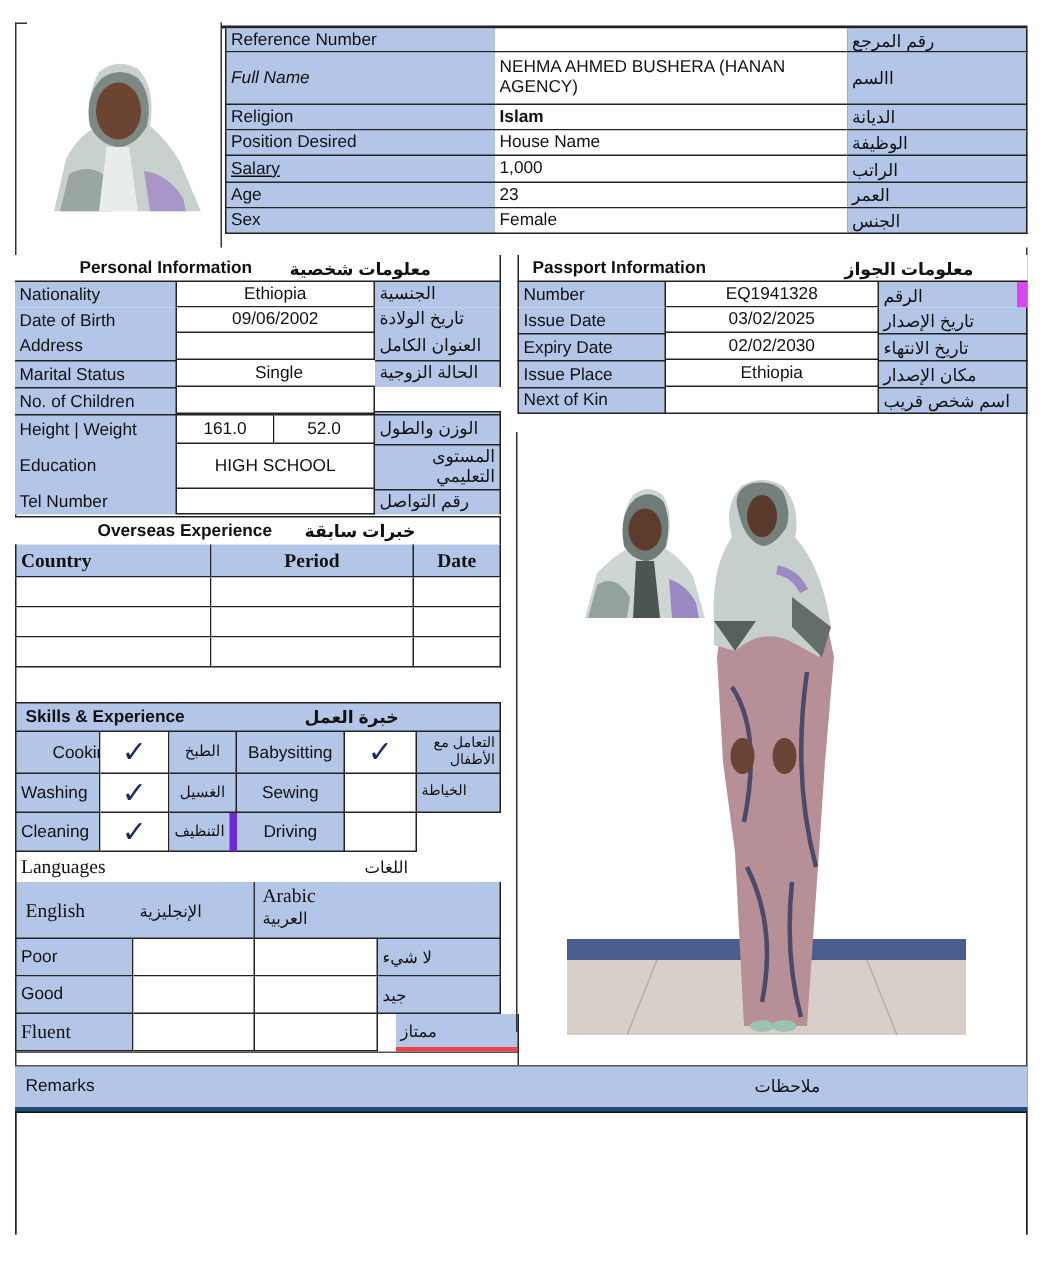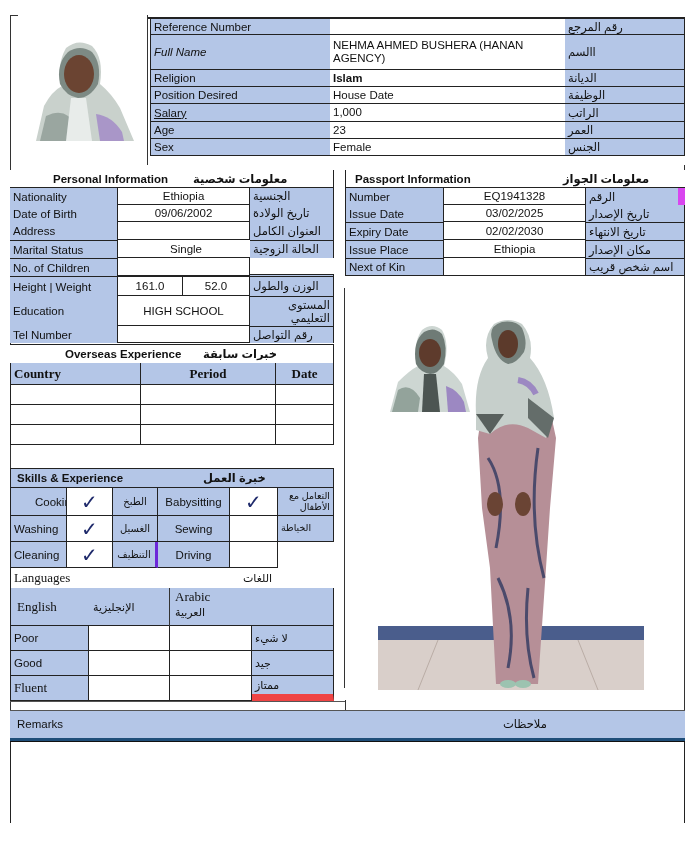--- a/index.html
+++ b/index.html
@@ -43,21 +43,21 @@
     <div class="cell blue bl" style="left:150px;top:19px;width:181px;height:16px;border-width:0 1px 1px 1px;">Reference Number</div>
     <div class="cell white wrap" style="left:330px;top:19px;width:236px;height:16px;border-right:1px solid #222;border-bottom:1px solid #222;"></div>
     <div class="cell blue rtl" style="left:565px;top:19px;width:120px;height:16px;border-bottom:1px solid #222;border-right:1px solid #222;">رقم المرجع</div>
     <div class="cell blue bl" style="left:150px;top:35px;width:181px;height:35px;border-width:0 1px 1px 1px;font-style:italic;">Full Name</div>
     <div class="cell white wrap" style="left:330px;top:35px;width:236px;height:35px;border-right:1px solid #222;border-bottom:1px solid #222;">NEHMA AHMED BUSHERA (HANAN AGENCY)</div>
     <div class="cell blue rtl" style="left:565px;top:35px;width:120px;height:35px;border-bottom:1px solid #222;border-right:1px solid #222;">االسم</div>
     <div class="cell blue bl" style="left:150px;top:70px;width:181px;height:17px;border-width:0 1px 1px 1px;">Religion</div>
     <div class="cell white wrap" style="left:330px;top:70px;width:236px;height:17px;border-right:1px solid #222;border-bottom:1px solid #222;font-weight:bold;">Islam</div>
     <div class="cell blue rtl" style="left:565px;top:70px;width:120px;height:17px;border-bottom:1px solid #222;border-right:1px solid #222;">الديانة</div>
     <div class="cell blue bl" style="left:150px;top:87px;width:181px;height:17px;border-width:0 1px 1px 1px;">Position Desired</div>
-    <div class="cell white wrap" style="left:330px;top:87px;width:236px;height:17px;border-right:1px solid #222;border-bottom:1px solid #222;">House Date</div>
+    <div class="cell white wrap" style="left:330px;top:87px;width:236px;height:17px;border-right:1px solid #222;border-bottom:1px solid #222;">House Name</div>
     <div class="cell blue rtl" style="left:565px;top:87px;width:120px;height:17px;border-bottom:1px solid #222;border-right:1px solid #222;">الوظيفة</div>
     <div class="cell blue bl" style="left:150px;top:104px;width:181px;height:18px;border-width:0 1px 1px 1px;text-decoration:underline;">Salary</div>
     <div class="cell white wrap" style="left:330px;top:104px;width:236px;height:18px;border-right:1px solid #222;border-bottom:1px solid #222;">1,000</div>
     <div class="cell blue rtl" style="left:565px;top:104px;width:120px;height:18px;border-bottom:1px solid #222;border-right:1px solid #222;">الراتب</div>
     <div class="cell blue bl" style="left:150px;top:122px;width:181px;height:17px;border-width:0 1px 1px 1px;">Age</div>
     <div class="cell white wrap" style="left:330px;top:122px;width:236px;height:17px;border-right:1px solid #222;border-bottom:1px solid #222;">23</div>
     <div class="cell blue rtl" style="left:565px;top:122px;width:120px;height:17px;border-bottom:1px solid #222;border-right:1px solid #222;">العمر</div>
     <div class="cell blue bl" style="left:150px;top:139px;width:181px;height:17px;border-width:0 1px 1px 1px;">Sex</div>
     <div class="cell white wrap" style="left:330px;top:139px;width:236px;height:17px;border-right:1px solid #222;border-bottom:1px solid #222;">Female</div>
     <div class="cell blue rtl" style="left:565px;top:139px;width:120px;height:17px;border-bottom:1px solid #222;border-right:1px solid #222;">الجنس</div>
@@ -152,21 +152,21 @@
       <span class="check">✓</span>
     </div>
     <div class="cell blue ctr" style="left:113px;top:516px;width:45px;height:26px;border-right:1px solid #222;border-bottom:1px solid #222;font-size:10px;">الغسيل</div>
     <div class="cell blue ctr" style="left:158px;top:516px;width:72px;height:26px;border-right:1px solid #222;border-bottom:1px solid #222;">Sewing</div>
     <div class="cell white ctr" style="left:230px;top:516px;width:48px;height:26px;border-right:1px solid #222;border-bottom:1px solid #222;"></div>
     <div class="cell blue rtl wrap" style="left:278px;top:516px;width:56px;height:26px;border-right:1px solid #222;border-bottom:1px solid #222;font-size:9.5px;">الخياطة</div>
     <div class="cell blue" style="left:10px;top:542px;width:57px;height:26px;border-right:1px solid #222;border-bottom:1px solid #222;border-left:1px solid #222;">Cleaning</div>
     <div class="cell white ctr" style="left:67px;top:542px;width:46px;height:26px;border-right:1px solid #222;border-bottom:1px solid #222;">
       <span class="check">✓</span>
     </div>
-    <div class="cell blue ctr" style="left:113px;top:542px;width:45px;height:26px;border-right:3px solid #6d28d9;border-bottom:1px solid #222;font-size:10px;">التنظيف</div>
+    <div class="cell blue ctr" style="left:113px;top:542px;width:45px;height:26px;border-right:5px solid #6d28d9;border-bottom:1px solid #222;font-size:10px;">التنظيف</div>
     <div class="cell blue ctr" style="left:158px;top:542px;width:72px;height:26px;border-right:1px solid #222;border-bottom:1px solid #222;">Driving</div>
     <div class="cell white ctr" style="left:230px;top:542px;width:48px;height:26px;border-right:1px solid #222;border-bottom:1px solid #222;"></div>
     <div class="cell blue rtl wrap" style="left:278px;top:568px;width:41px;height:26px;border-right:1px solid #222;border-bottom:3px solid #8b5cf6;font-size:9.5px;">سائق</div>
   </div>
 
 <div id="languages">
     <div class="cell white serif" style="left:10px;top:568px;width:324px;height:20px;border-left:1px solid #222;font-size:13px;">Languages</div>
     <div class="cell rtl" style="left:240px;top:568px;width:92px;height:20px;font-size:11px;">اللغات</div>
     <div class="cell blue" style="left:10px;top:588px;width:324px;height:38px;border:1px solid #222;border-top:0;"></div>
     <div class="cell serif" style="left:14px;top:588px;height:38px;font-size:13px;">English</div>
@@ -178,21 +178,21 @@
     <div class="cell white" style="left:89px;top:626px;width:81px;height:25px;border-right:1px solid #222;border-bottom:1px solid #222;"></div>
     <div class="cell white" style="left:170px;top:626px;width:82px;height:25px;border-right:1px solid #222;border-bottom:1px solid #222;"></div>
     <div class="cell blue rtl" style="left:252px;top:626px;width:82px;height:25px;border-right:1px solid #222;border-bottom:1px solid #222;font-size:11px;">لا شيء</div>
     <div class="cell blue" style="left:10px;top:651px;width:79px;height:25px;border-right:1px solid #222;border-bottom:1px solid #222;border-left:1px solid #222;">Good</div>
     <div class="cell white" style="left:89px;top:651px;width:81px;height:25px;border-right:1px solid #222;border-bottom:1px solid #222;"></div>
     <div class="cell white" style="left:170px;top:651px;width:82px;height:25px;border-right:1px solid #222;border-bottom:1px solid #222;"></div>
     <div class="cell blue rtl" style="left:252px;top:651px;width:82px;height:25px;border-right:1px solid #222;border-bottom:1px solid #222;font-size:11px;">جيد</div>
     <div class="cell blue serif" style="left:10px;top:676px;width:79px;height:25px;border-right:1px solid #222;border-bottom:1px solid #222;border-left:1px solid #222;font-size:13px;">Fluent</div>
     <div class="cell white" style="left:89px;top:676px;width:81px;height:25px;border-right:1px solid #222;border-bottom:1px solid #222;"></div>
     <div class="cell white" style="left:170px;top:676px;width:82px;height:25px;border-right:1px solid #222;border-bottom:1px solid #222;"></div>
-    <div class="cell blue rtl" style="left:252px;top:676px;width:82px;height:25px;border-right:1px solid #222;border-bottom:7px solid #ef4444;font-size:11px;">ممتاز</div>
+    <div class="cell blue rtl" style="left:264px;top:676px;width:82px;height:25px;border-right:1px solid #222;border-bottom:3px solid #ef4444;font-size:11px;">ممتاز</div>
     <div class="abs" style="left:10px;top:701px;width:336px;height:1px;background:#555;"></div>
   </div>
 
 <div class="abs" style="left:388px;top:320px;width:82px;height:92px;">
   <svg width="82" height="92" viewBox="0 0 82 92">
     <path d="M2 92 L10 62 Q22 50 30 46 Q24 24 34 10 Q44 2 54 10 Q62 24 56 46 Q66 52 74 64 L82 92Z" fill="#cdd6d2"></path>
     <path d="M28 44 Q24 22 36 12 Q46 6 54 14 Q60 26 56 44 Q50 54 42 54 Q32 52 28 44Z" fill="#6f7b76"></path>
     <ellipse cx="42" cy="33" rx="11" ry="14" fill="#5e3b2c"></ellipse>
     <path d="M10 70 Q22 62 32 78 L30 92 L4 92Z" fill="#93a39b"></path>
     <path d="M58 66 Q70 70 76 82 L78 92 L60 92Z" fill="#9c88c2"></path>

